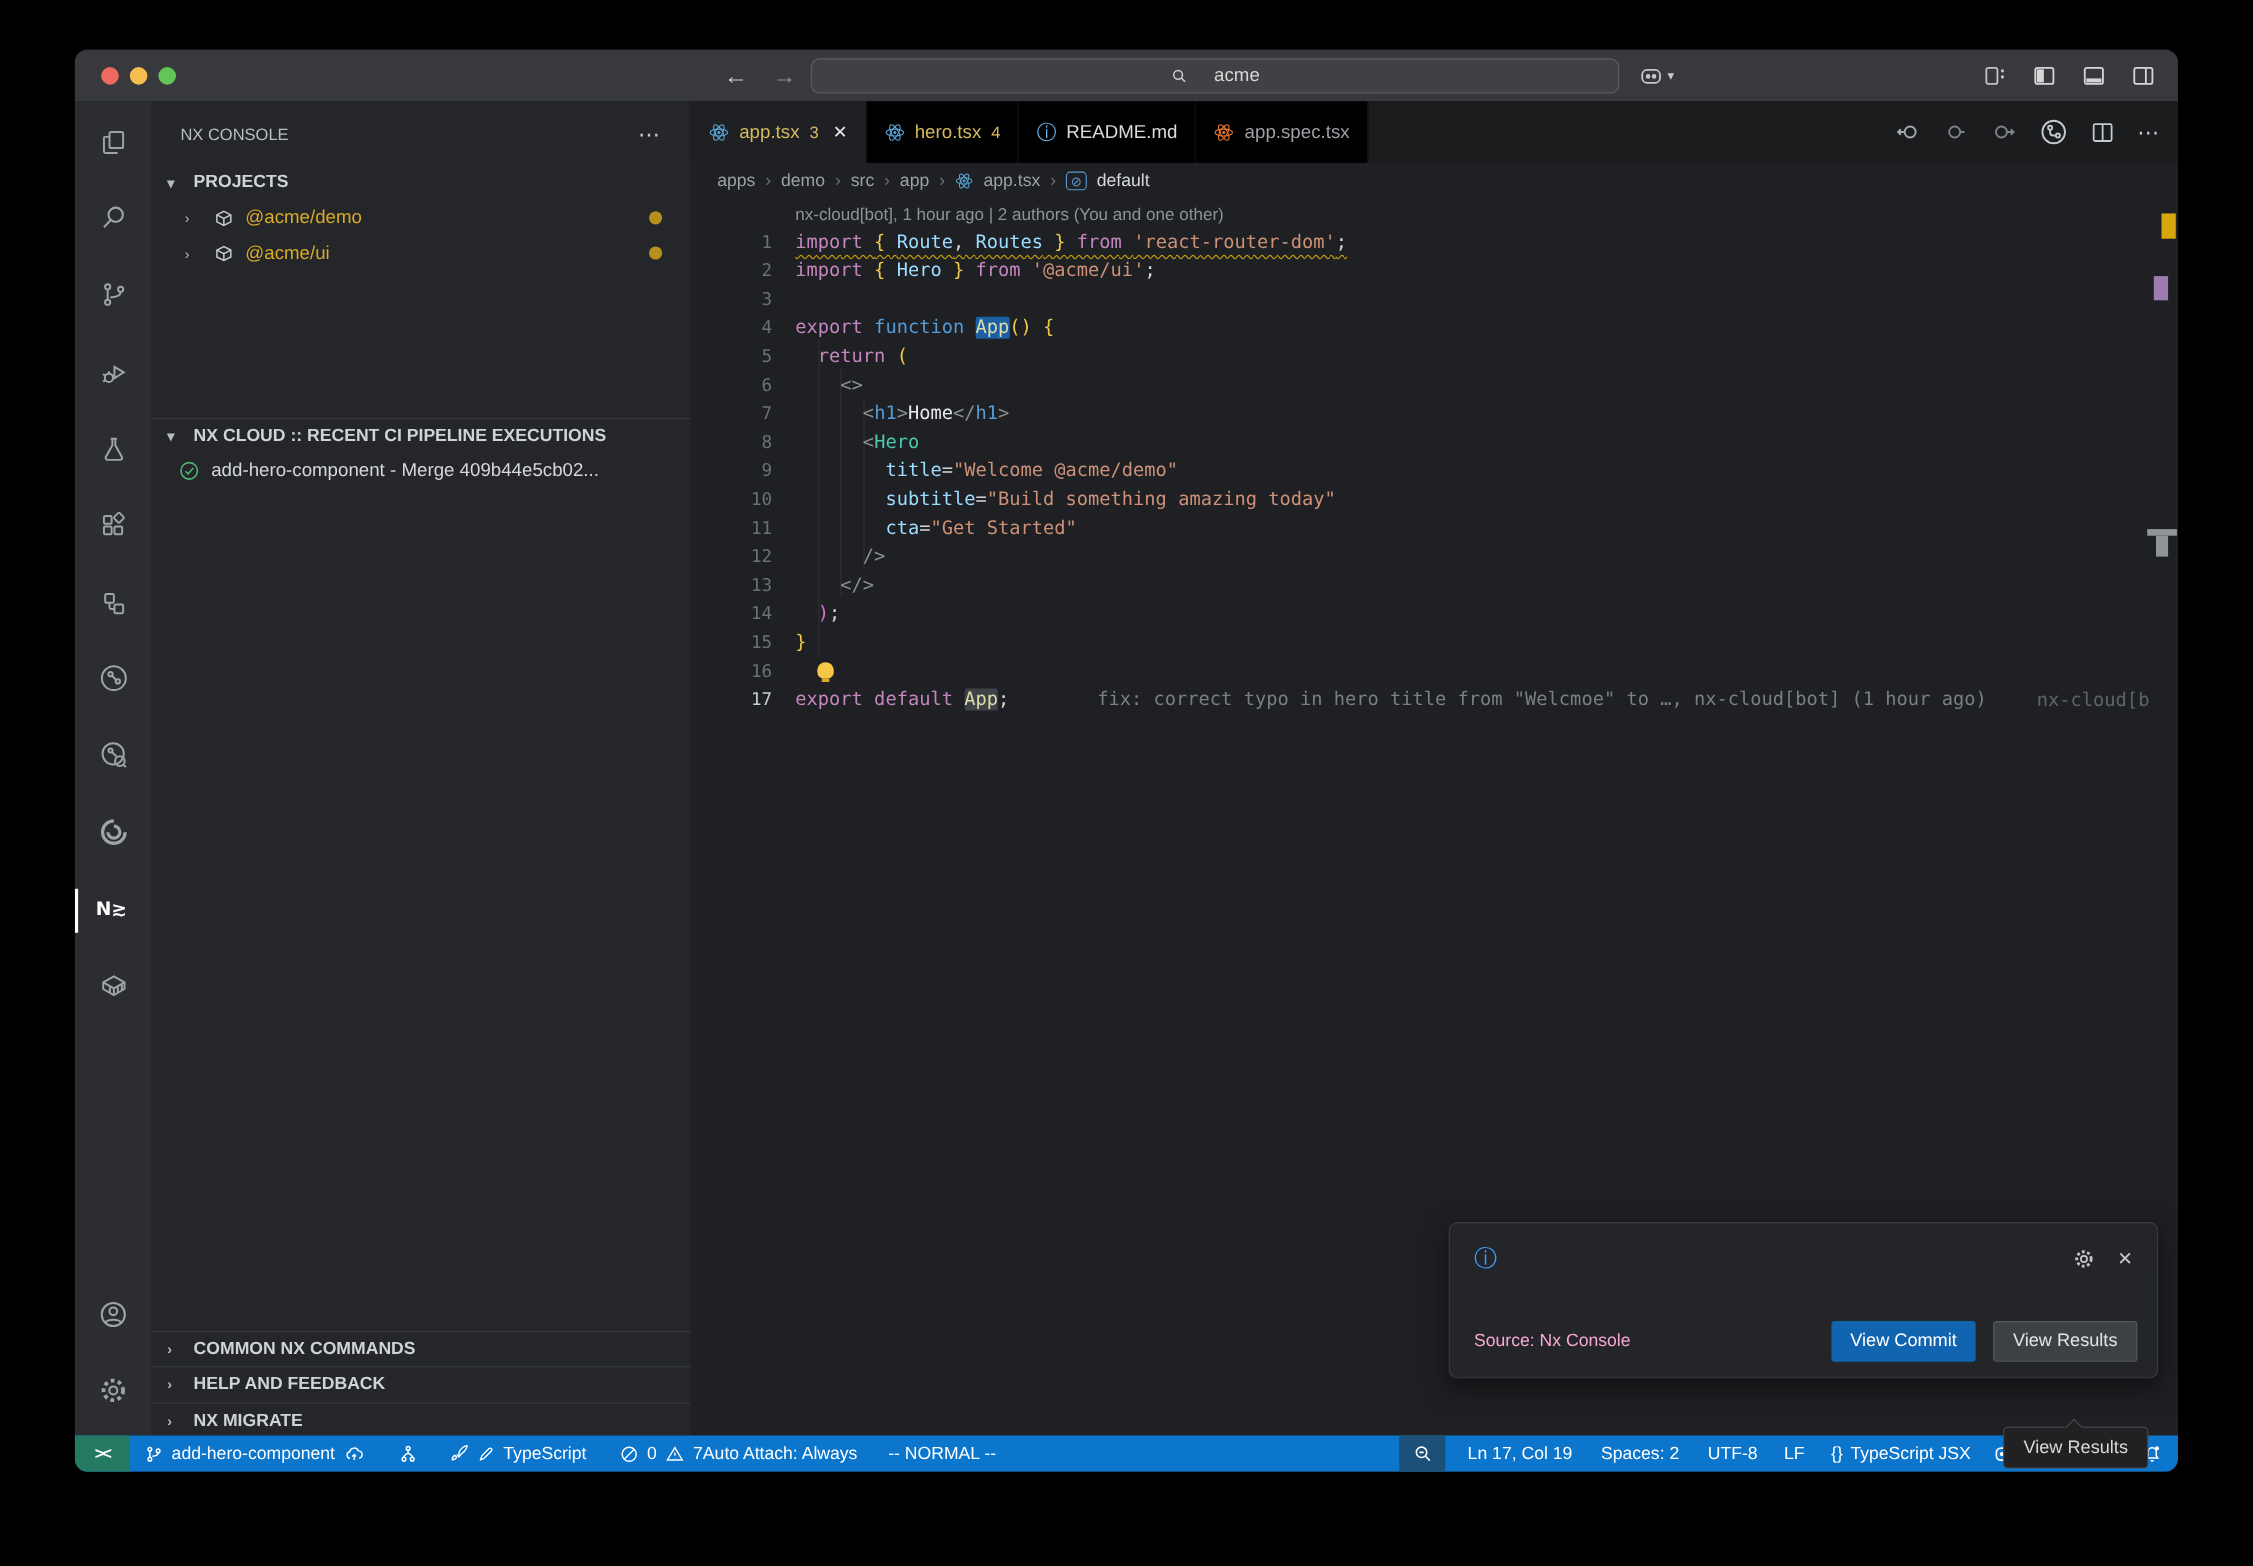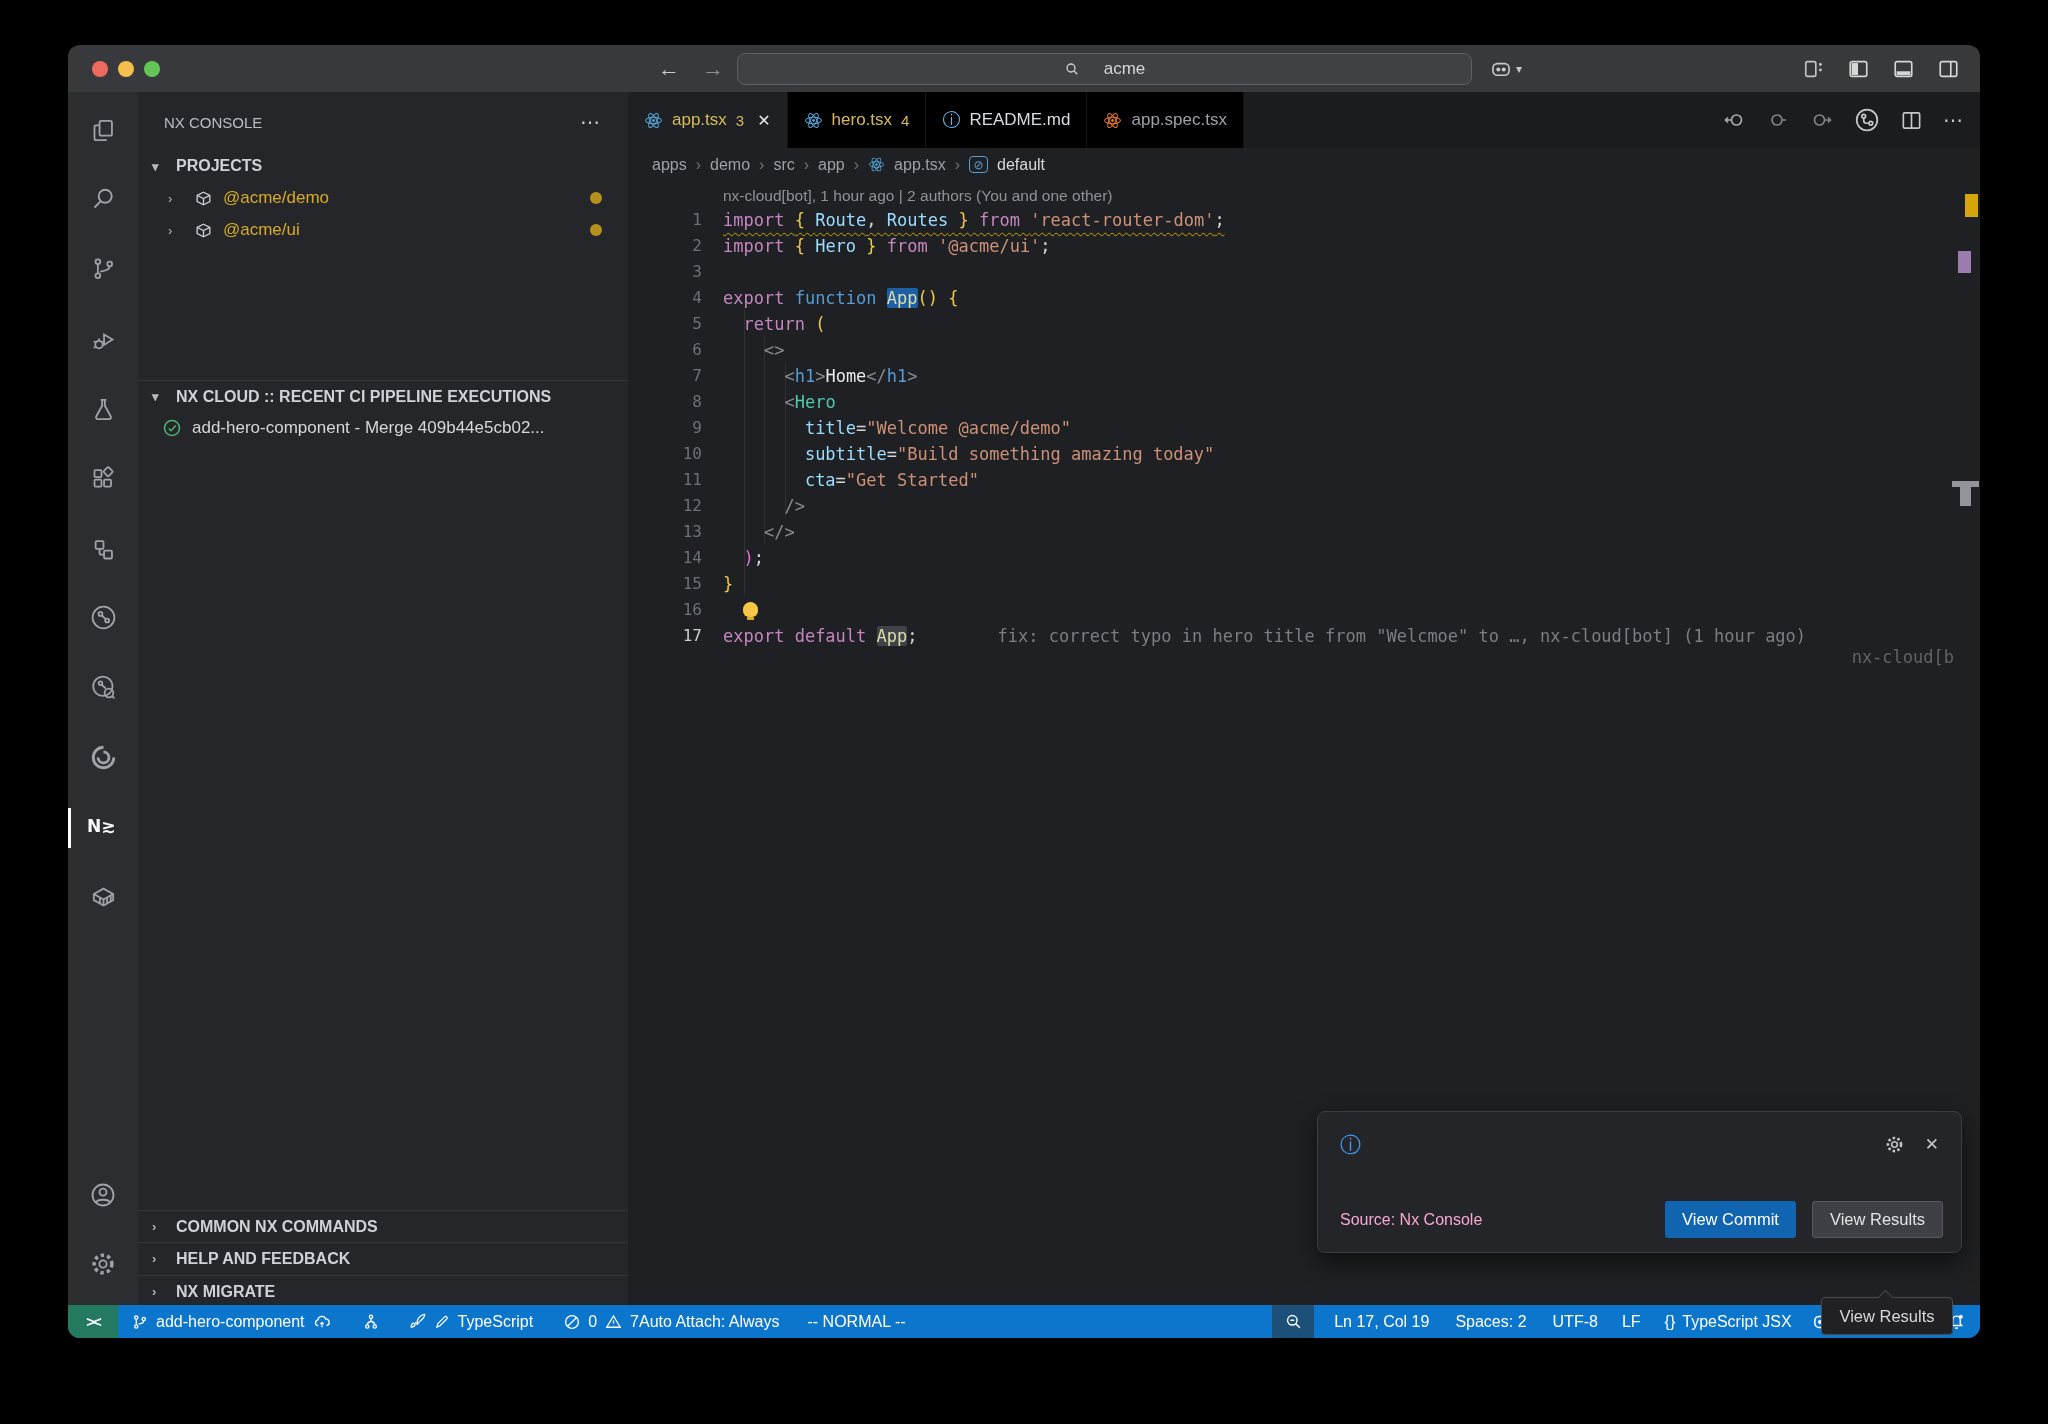--- a/index.html
+++ b/index.html
@@ -415,21 +415,21 @@
           </div>
 
         <div class="guide" style="left:116px; top:128px; height:286px"></div>
         <div class="guide" style="left:136px; top:154px; height:208px"></div>
         <div class="guide" style="left:157px; top:180px; height:156px"></div>
 
         <div class="ovr" style="right:2px; top:13px; width:13px; height:23px; background:#d7a60a"></div>
         <div class="ovr" style="right:9px; top:70px; width:13px; height:22px; background:#9d7bb0"></div>
         <div class="ovr" style="right:1px; top:300px; width:27px; height:6px; background:#919599"></div>
         <div class="ovr" style="right:9px; top:306px; width:11px; height:19px; background:#919599"></div>
-        <span class="clipped-blame" style="top:466px">nx-cloud[b</span>
+        <span class="clipped-blame" style="top:446px">nx-cloud[b</span>
       </div>
     </div>
 
     <div class="toast">
       <div class="toast-title-row">
         <span class="info-circ">ⓘ</span>
         <div class="toast-acts">
           <svg width="21" height="21" viewBox="0 0 24 24" fill="none" stroke="#c3c5c9" stroke-width="3">
               <circle cx="12" cy="12" r="3.2" stroke-width="1.8"></circle>
               <circle cx="12" cy="12" r="7.5" stroke-dasharray="2.9 2.6"></circle>

